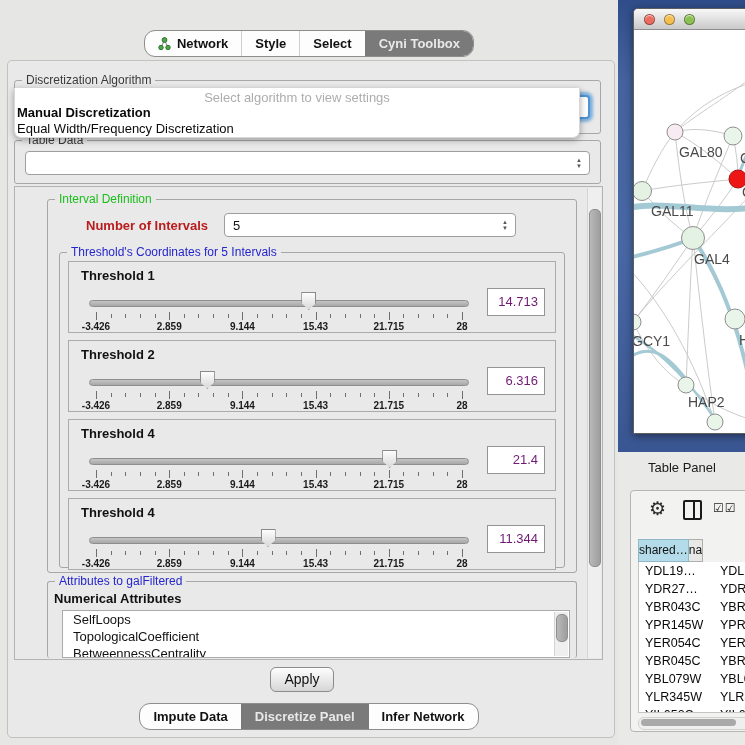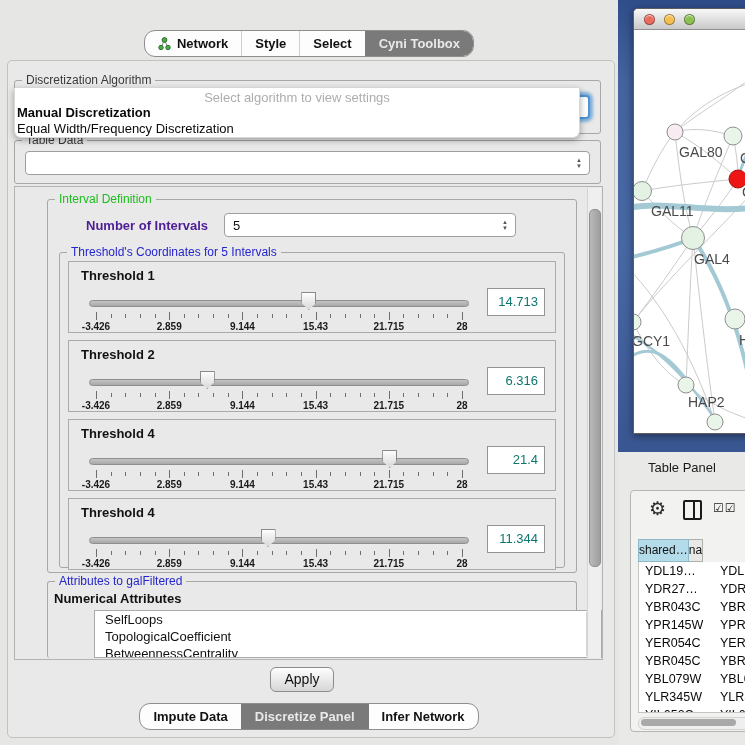--- a/index.html
+++ b/index.html
@@ -45,41 +45,41 @@
   .popup .ph{text-align:center;color:#ADADAD;font-size:13px;padding-top:2px;height:15px;}
   .popup .opt{font-size:13px;color:#0A0A0A;padding-left:2px;line-height:16px;white-space:nowrap;}
   .popup .opt.bold{font-weight:bold;}
 
   .scrollpane{left:14px;top:186px;width:587px;height:472px;border:1px solid #B3B3B1;background:#E9E9E9;overflow:hidden;}
   .vsb{position:absolute;top:1px;right:1px;width:13px;height:calc(100% - 2px);background:#EFEFEF;
        border-left:1px solid #D4D4D4;}
   .vsb .thumb{position:absolute;left:1px;width:10px;background:linear-gradient(90deg,#B9B9B9,#9E9E9E);
               border-radius:5px;border:1px solid #8F8F8F;}
 
-  .noi-label{font-size:13px;font-weight:bold;color:#4c1d95;}
+  .noi-label{font-size:13px;font-weight:bold;color:#b91c1c;}
 
   .thbox{position:relative;height:70px;margin:0 8px 7px 8px;border:1px solid #ABABAB;background:#E9E9E9;}
   .thlabel{position:absolute;left:12px;top:6px;font-size:13px;font-weight:bold;color:#111;}
   .slider{position:absolute;left:20px;top:28px;right:86px;height:40px;}
   .track{position:absolute;left:0;right:0;top:10px;height:5px;background:linear-gradient(#C4C4C4,#A8A8A8);
          border:1px solid #8E8E8E;border-radius:4px;}
   .th-handle{position:absolute;top:2px;width:15px;height:18px;background:linear-gradient(#FDFDFD,#D9D9D9);
              border:1px solid #8A8A8A;box-sizing:border-box;cursor:pointer;
              clip-path:polygon(0 0,100% 0,100% 60%,50% 100%,0 60%);}
   .th-ticks{position:absolute;left:7px;right:7px;top:22px;height:8px;}
   .th-ticks .tick{position:absolute;top:2px;width:1px;height:4px;background:#6E6E6E;}
   .th-ticks .tick.major{top:0;height:8px;}
   .th-ticklabels{position:absolute;left:7px;right:7px;top:31px;height:12px;}
   .th-ticklabels span{position:absolute;transform:translateX(-50%);font-size:10px;font-weight:bold;color:#1A1A1A;white-space:nowrap;}
   .thvalue{position:absolute;right:10px;top:26px;width:58px;height:28px;background:#FFF;border:1px solid #949494;
-           box-sizing:border-box;font-size:13px;color:#0f766e;text-align:right;line-height:26px;padding-right:6px;}
+           box-sizing:border-box;font-size:13px;color:#701a75;text-align:right;line-height:26px;padding-right:6px;}
 
   .attr-sub{font-size:13px;font-weight:bold;color:#111;}
   .listbox{position:absolute;left:14px;top:28px;width:506px;height:46px;background:#FFF;
-           border:1px solid #ABABAB;overflow:hidden;margin-left:32px;}
+           border:1px solid #ABABAB;overflow:hidden;}
   .listbox .li{font-size:13px;color:#111;line-height:17px;padding-left:10px;white-space:nowrap;cursor:default;}
 
   .applybtn{left:270px;top:667px;width:64px;height:25px;background:linear-gradient(#FEFEFE,#D6D6D6);
             border:1px solid #8C8C8C;border-radius:6px;font-size:14px;color:#111;text-align:center;
             line-height:23px;cursor:pointer;box-sizing:border-box;}
 
   .bottomtabs{left:0;top:703px;width:618px;display:flex;justify-content:center;}
 
   
   .desktop{left:618px;top:0;width:127px;height:452px;

